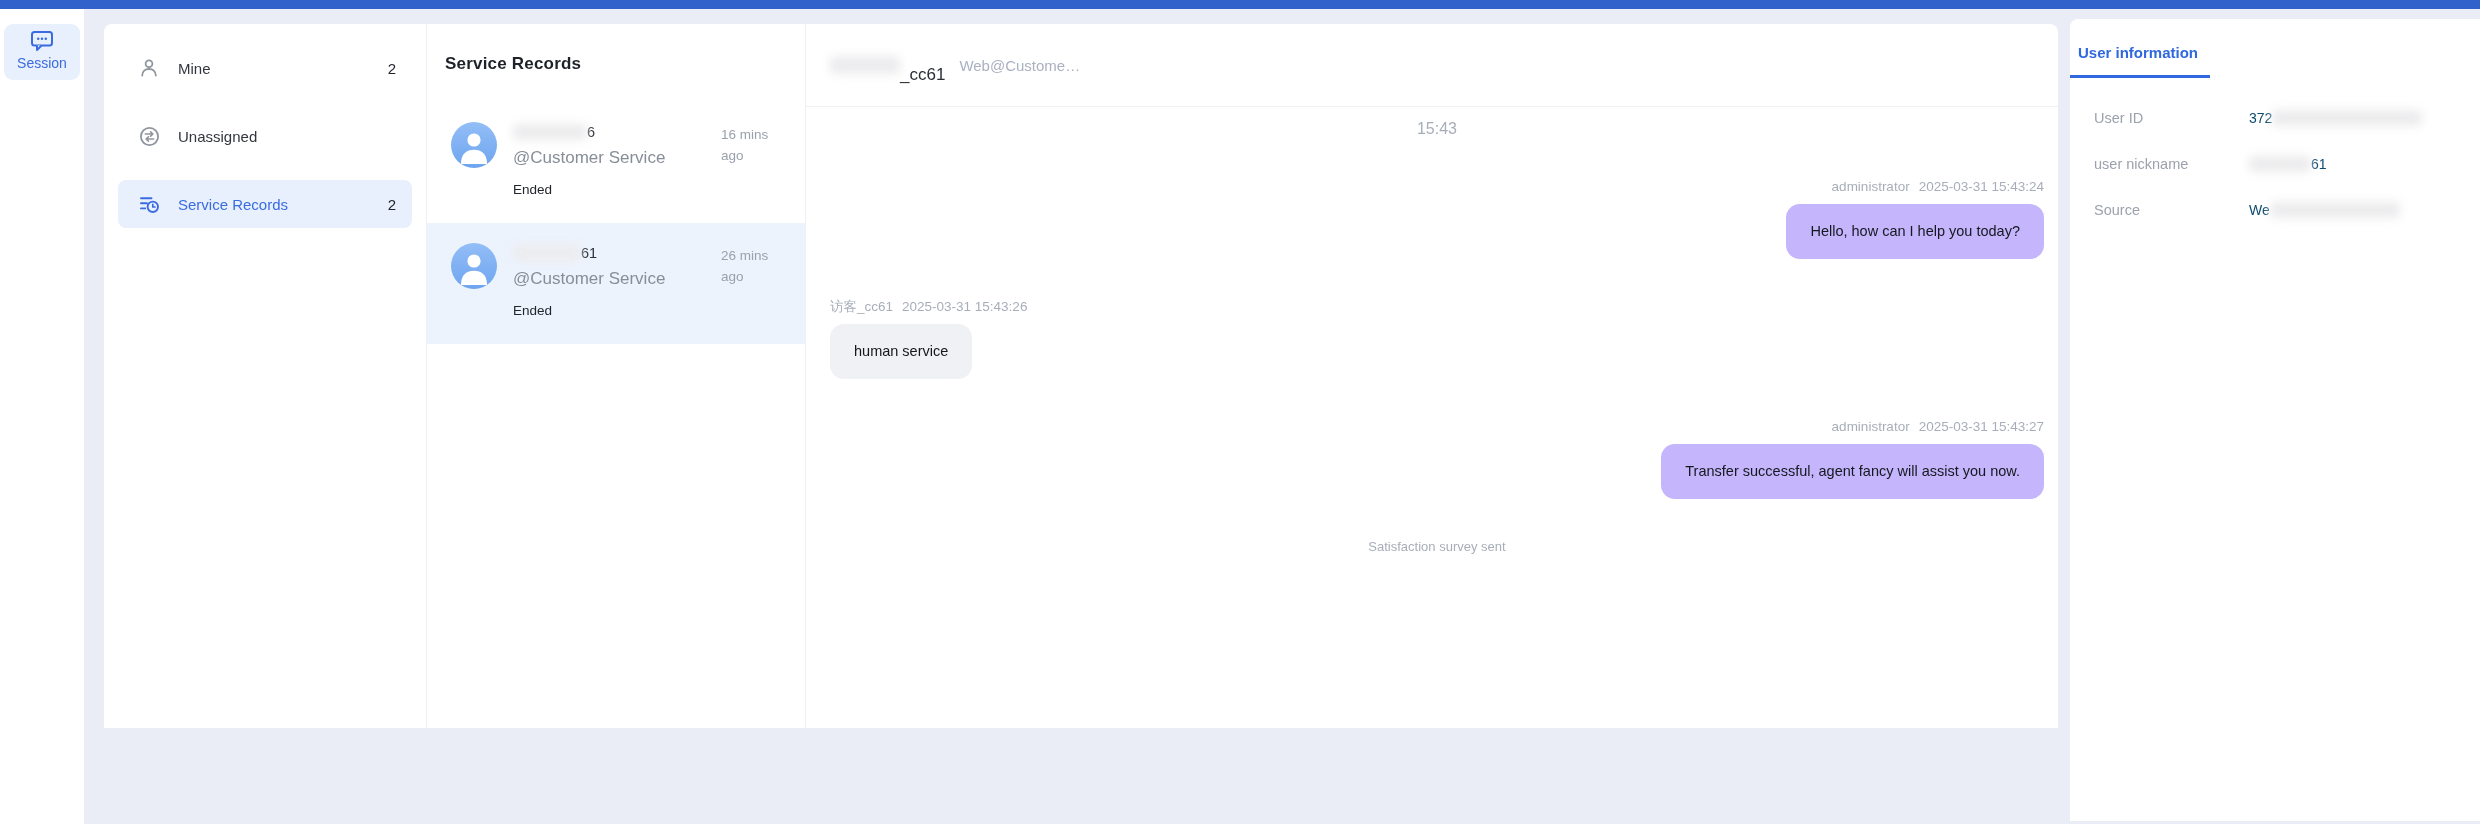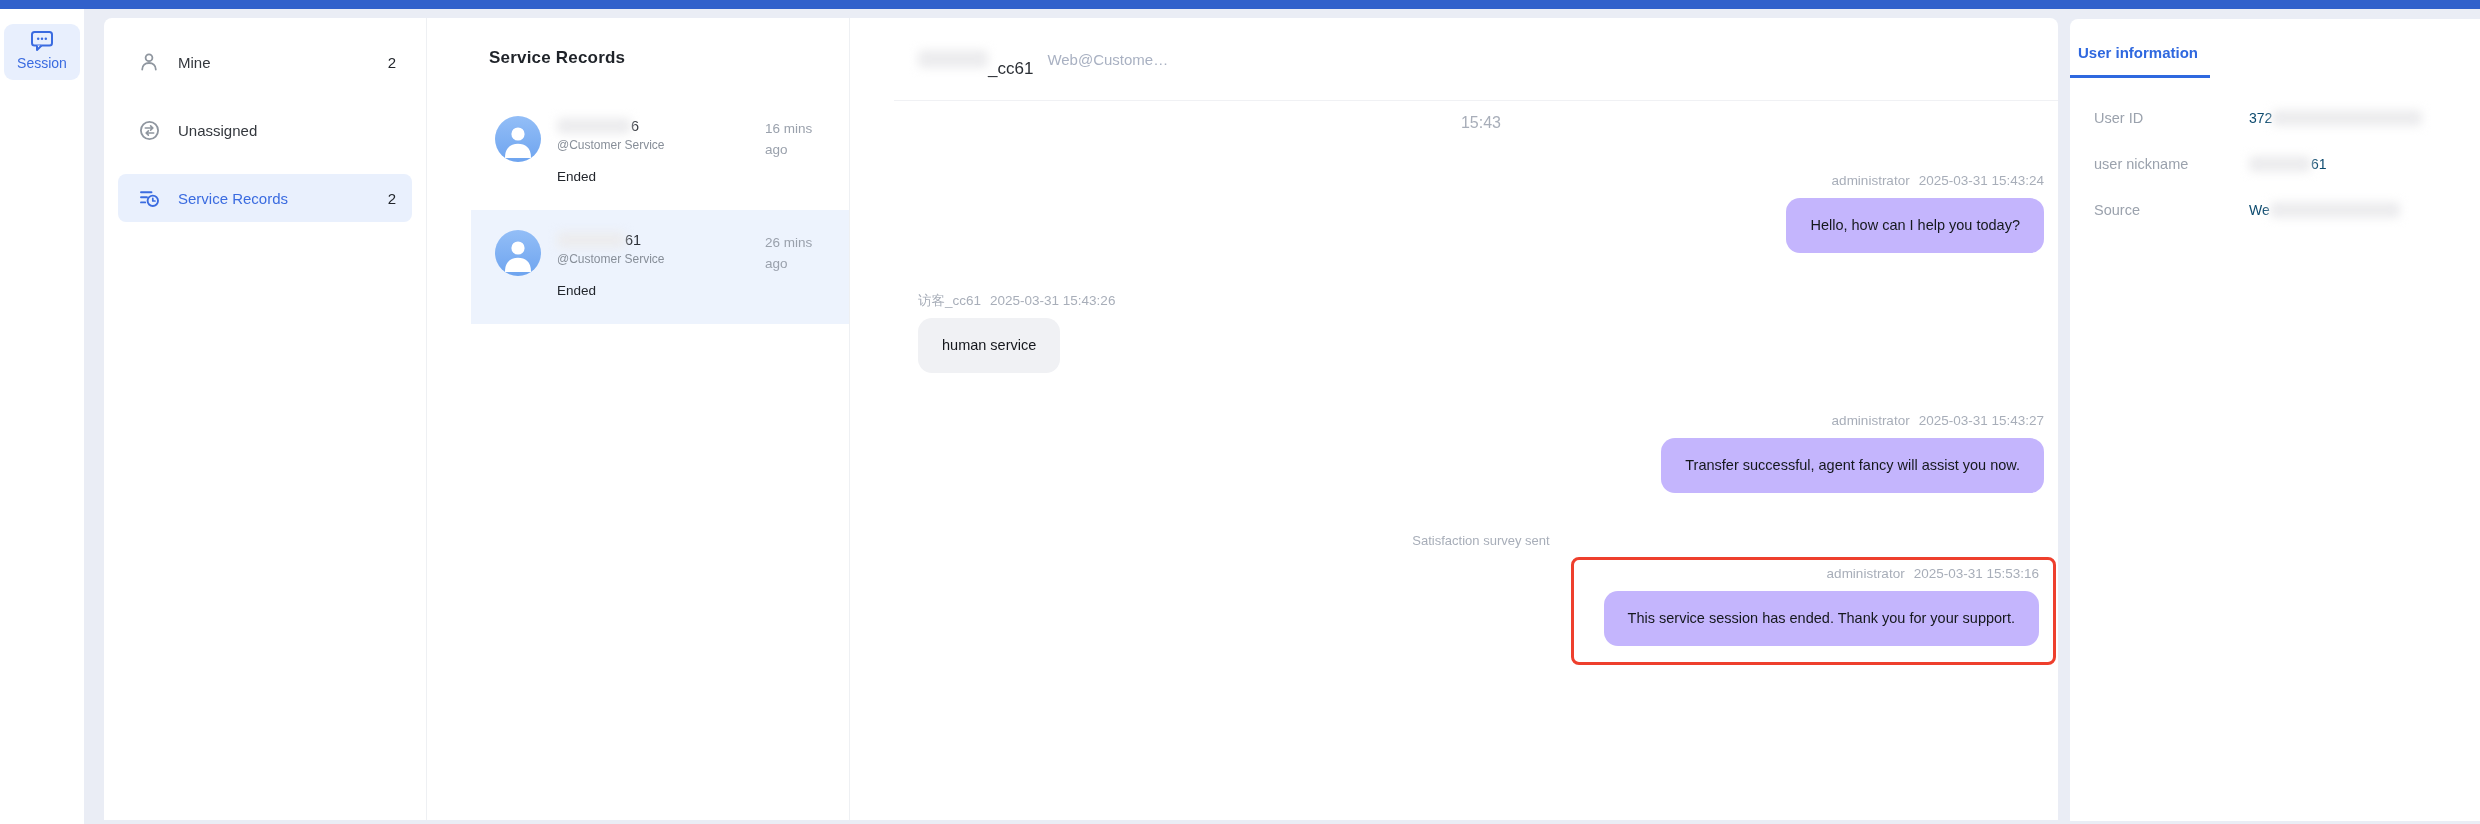--- a/index.html
+++ b/index.html
@@ -10,22 +10,22 @@
   .topbar { position:absolute; left:0; top:0; width:2480px; height:9px; background:#3161cb; }
 
   
   .rail { position:absolute; left:0; top:9px; width:84px; height:815px; background:#fff; }
   .session-item { margin:15px 4px 0; padding:6px 8px 9px; border-radius:9px; background:#e8effd;
     text-align:center; cursor:pointer; }
   .session-item svg { display:block; margin:0 auto 3px; }
   .session-label { font-size:14px; color:#3a6be0; }
 
   
-  .main-card { position:absolute; left:104px; top:18px; width:1954px; height:802px;
-    background:#fff; border-radius:8px 8px 0 0; display:flex;gap:44px; }
+  .main-card { position:absolute; left:104px; top:24px; width:1954px; height:704px;
+    background:#fff; border-radius:8px 8px 0 0; display:flex; }
 
   
   .nav-col { width:323px; flex:none; border-right:1px solid #eef0f3; padding:20px 0; }
   .nav-item { height:48px; margin:0 14px 20px; padding:0 16px 0 20px; border-radius:8px;
     display:flex; align-items:center; cursor:pointer; }
   .nav-item .nav-ic { width:22px; height:22px; flex:none; display:flex; align-items:center; justify-content:center; }
   .nav-label { margin-left:18px; font-size:15px; color:#33373d; }
   .nav-count { margin-left:auto; font-size:15px; color:#22262c; }
   .nav-item.selected { background:#e9f0fd; }
   .nav-item.selected .nav-label { color:#3a6be0; }
@@ -33,21 +33,21 @@
   
   .list-col { width:379px; flex:none; border-right:1px solid #eef0f3; display:flex; flex-direction:column; }
   .list-title { padding:30px 18px 28px; font-size:17px; font-weight:700; color:#1f2329; letter-spacing:.2px; }
   .record-item { padding:20px 18px 24px 24px; display:flex; cursor:pointer; }
   .record-item.selected { background:#edf3fd; }
   .avatar { width:46px; height:46px; flex:none; border-radius:50%;
     background:linear-gradient(180deg,#93bef7,#6ea4ef); overflow:hidden;
     display:flex; align-items:flex-end; justify-content:center; }
   .rec-main { flex:1; min-width:0; margin-left:16px; }
   .rec-name { font-size:14.5px; color:#2b2f36; line-height:20px; }
-  .rec-sub  { font-size:12px; color:#878e98; line-height:18px; }
+  .rec-sub  { margin-top:7px; font-size:17px; color:#878e98; line-height:18px; }
   .rec-status { margin-top:14px; font-size:13.5px; color:#22262c; line-height:18px; }
   .rec-time { flex:none; width:66px; font-size:13.5px; color:#9aa1ac; line-height:21px; padding-top:2px; }
 
   
   .chat-col { flex:1; min-width:0; display:flex; flex-direction:column; }
   .chat-header { height:83px; flex:none; border-bottom:1px solid #f0f1f4;
     display:flex; align-items:center; padding:0 24px; }
   .chat-name { font-size:17px; font-weight:500; color:#2a2e34;margin-top:19px; }
   .chat-channel { margin-left:14px; font-size:15px; color:#a9b1c2; }
   .chat-body { flex:1; padding:14px 14px 0 24px; display:flex; flex-direction:column; overflow:hidden; }
@@ -195,26 +195,20 @@
 
       <div class="msg right">
         <div class="msg-meta">
           <span>administrator</span><span class="m-time">2025-03-31 15:43:27</span>
         </div>
         <div class="bubble agent">Transfer successful, agent fancy will assist you now.</div>
       </div>
 
       <div class="system-notice">Satisfaction survey sent</div>
 
-      <div class="highlight-box">
-        <div class="msg-meta">
-          <span>administrator</span><span class="m-time">2025-03-31 15:53:16</span>
-        </div>
-        <div class="bubble agent">This service session has ended. Thank you for your support.</div>
-      </div>
     </div>
   </section>
 </div>
 
 <aside class="user-card">
   <div class="tab">User information</div>
   <div class="info-rows">
     <div class="info-row">
       <span class="info-label">User ID</span>
       <span class="info-value"><span>372</span><span class="blur" style="width:150px"></span></span>

